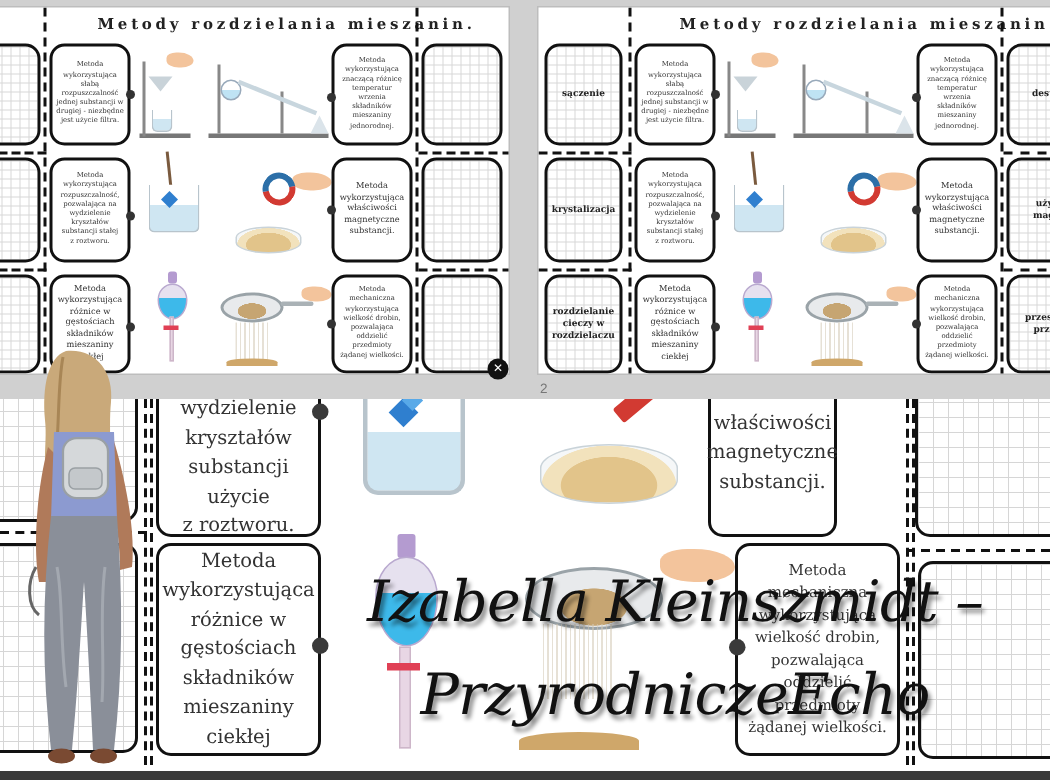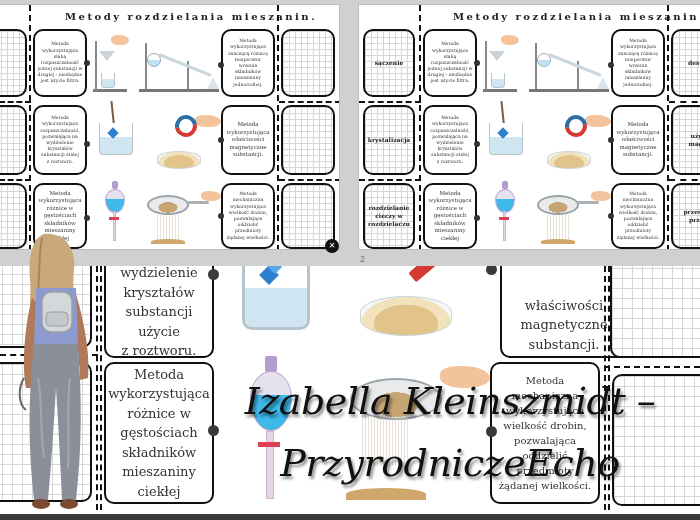--- a/index.html
+++ b/index.html
@@ -91,21 +91,21 @@
     <div class="bigdot" style="left:208px;top:159px;"></div>
 
     <div class="beaker" style="left:242px;top:-10px;width:68px;height:74px;border-radius:0 0 10px 10px;border-width:3px;"></div>
     <div class="crystal" style="left:262px;top:2px;width:14px;height:14px;"></div>
     <div class="crystal" style="left:270px;top:-4px;width:10px;height:10px;background:#58a9e8;"></div>
 
     <div class="ill" style="left:408px;top:-6px;width:36px;height:12px;background:#d23a32;transform:rotate(-40deg);border-radius:2px;"></div>
     <div class="dish" style="left:360px;top:30px;width:92px;height:40px;"></div>
 
     <div class="bigdot" style="left:486px;top:-2px;"></div>
-    <div class="card big" style="left:500px;top:-20px;width:128px;height:112px;align-items:flex-end;">
+    <div class="card big" style="left:472px;top:-20px;width:86px;height:112px;">
       <span class="txt">właściwości
 magnetyczne
 substancji.</span>
     </div>
     <div class="card big" style="left:490px;top:96px;width:110px;height:142px;">
       <span class="txt" style="font-size:10px;">Metoda
 mechaniczna
 wykorzystująca
 wielkość drobin,
 pozwalająca

